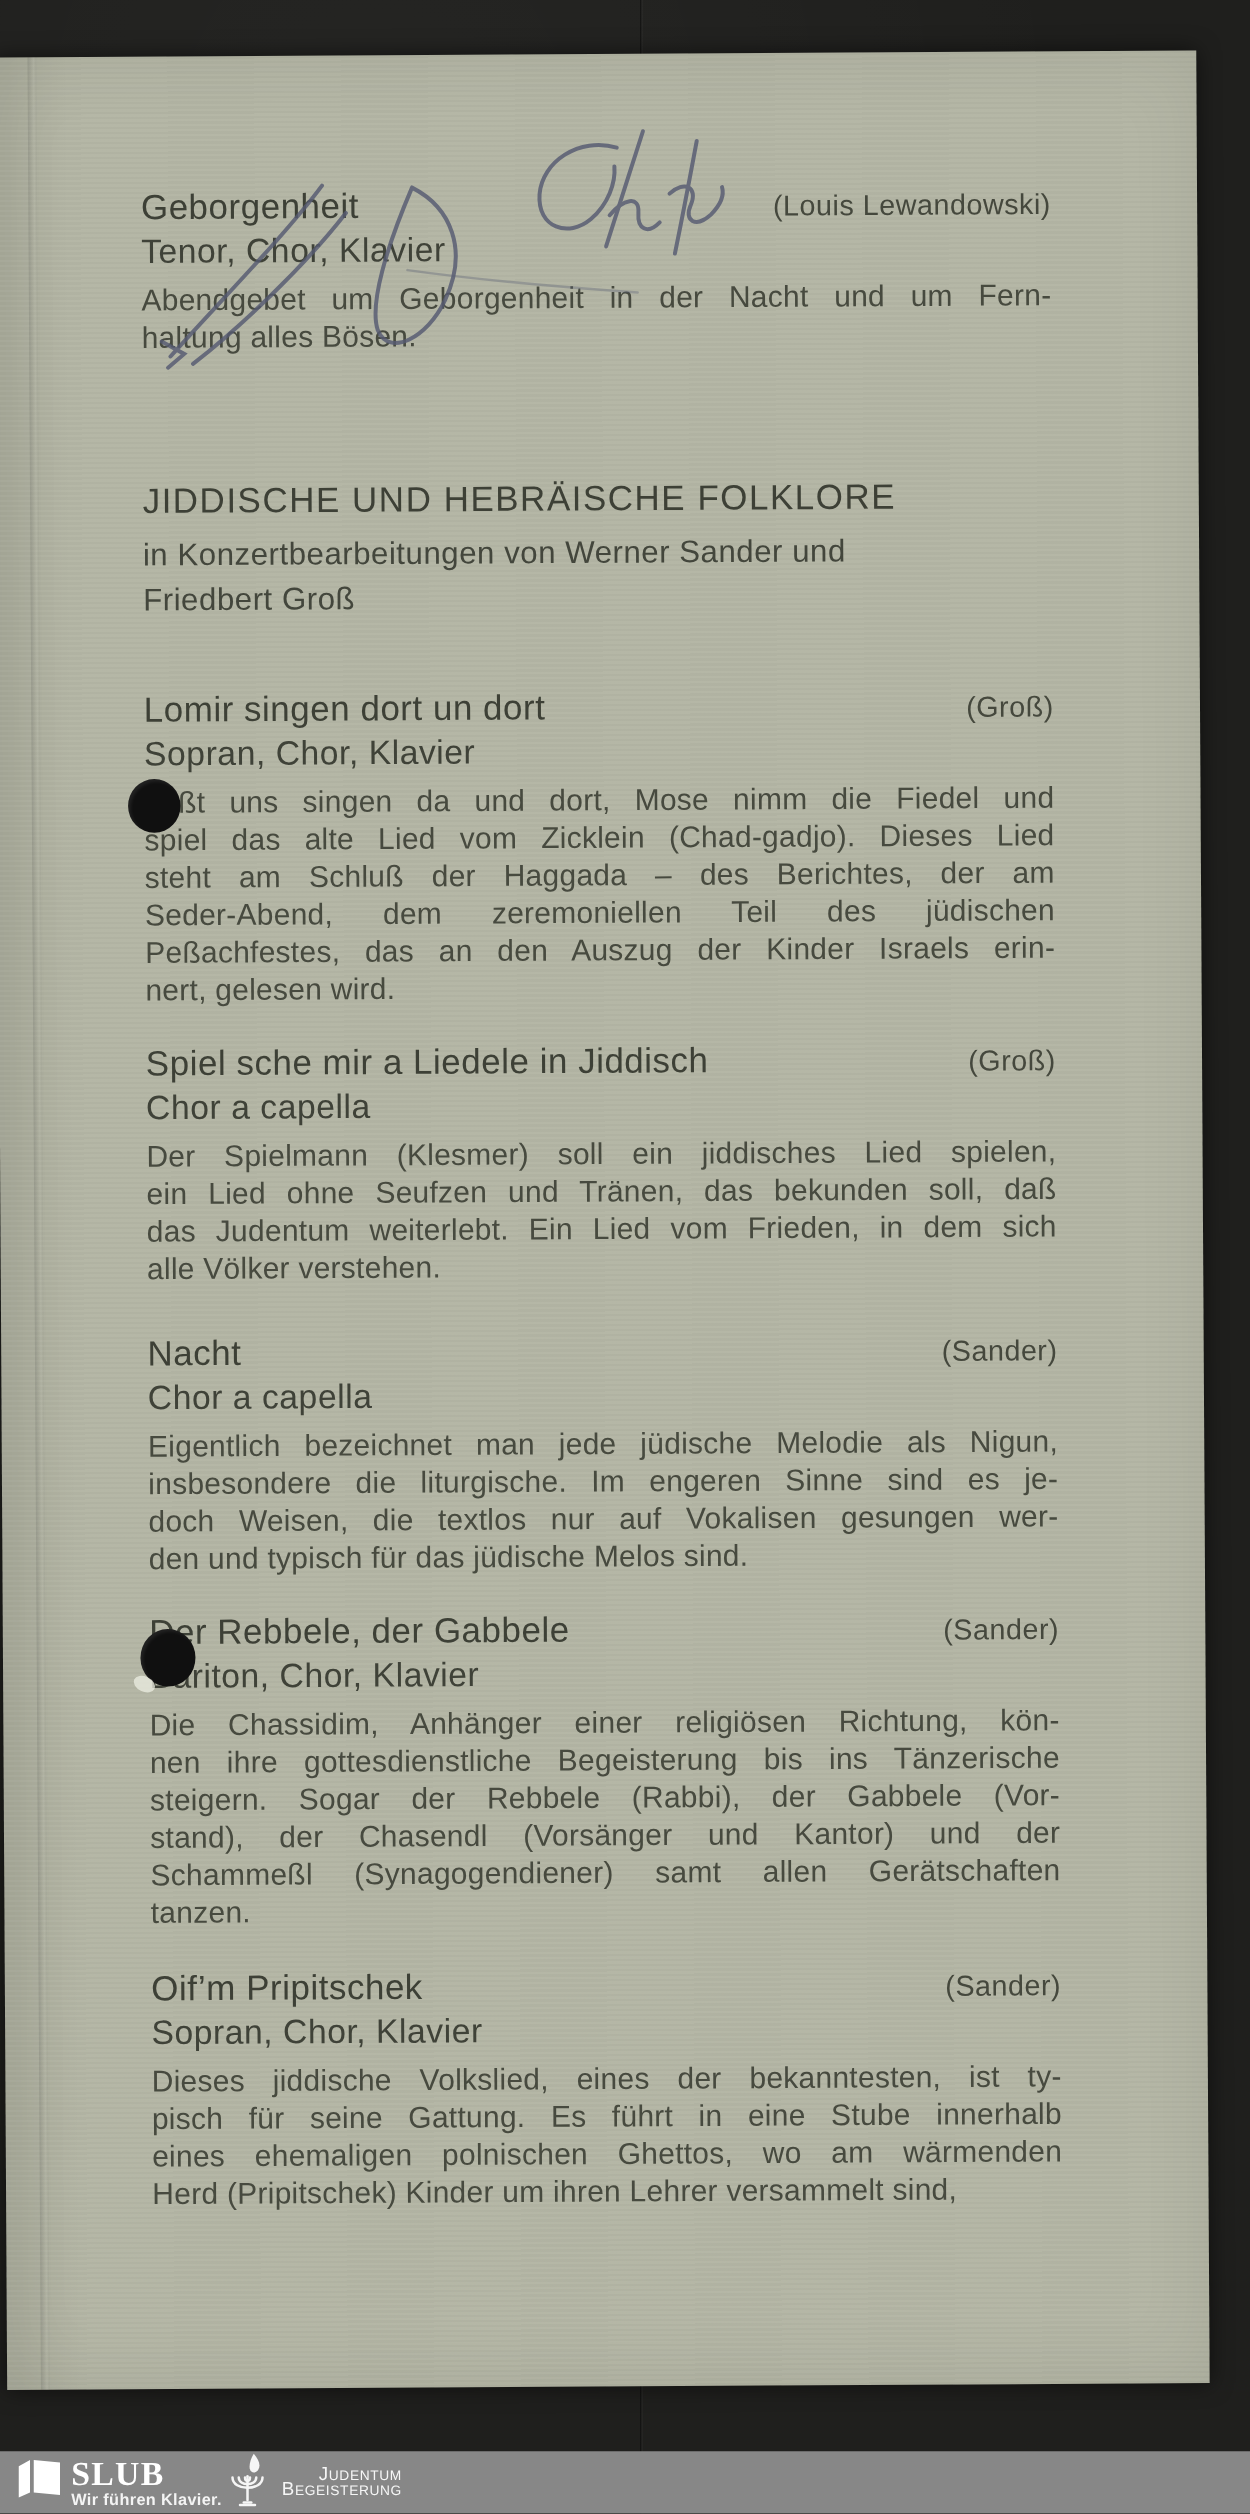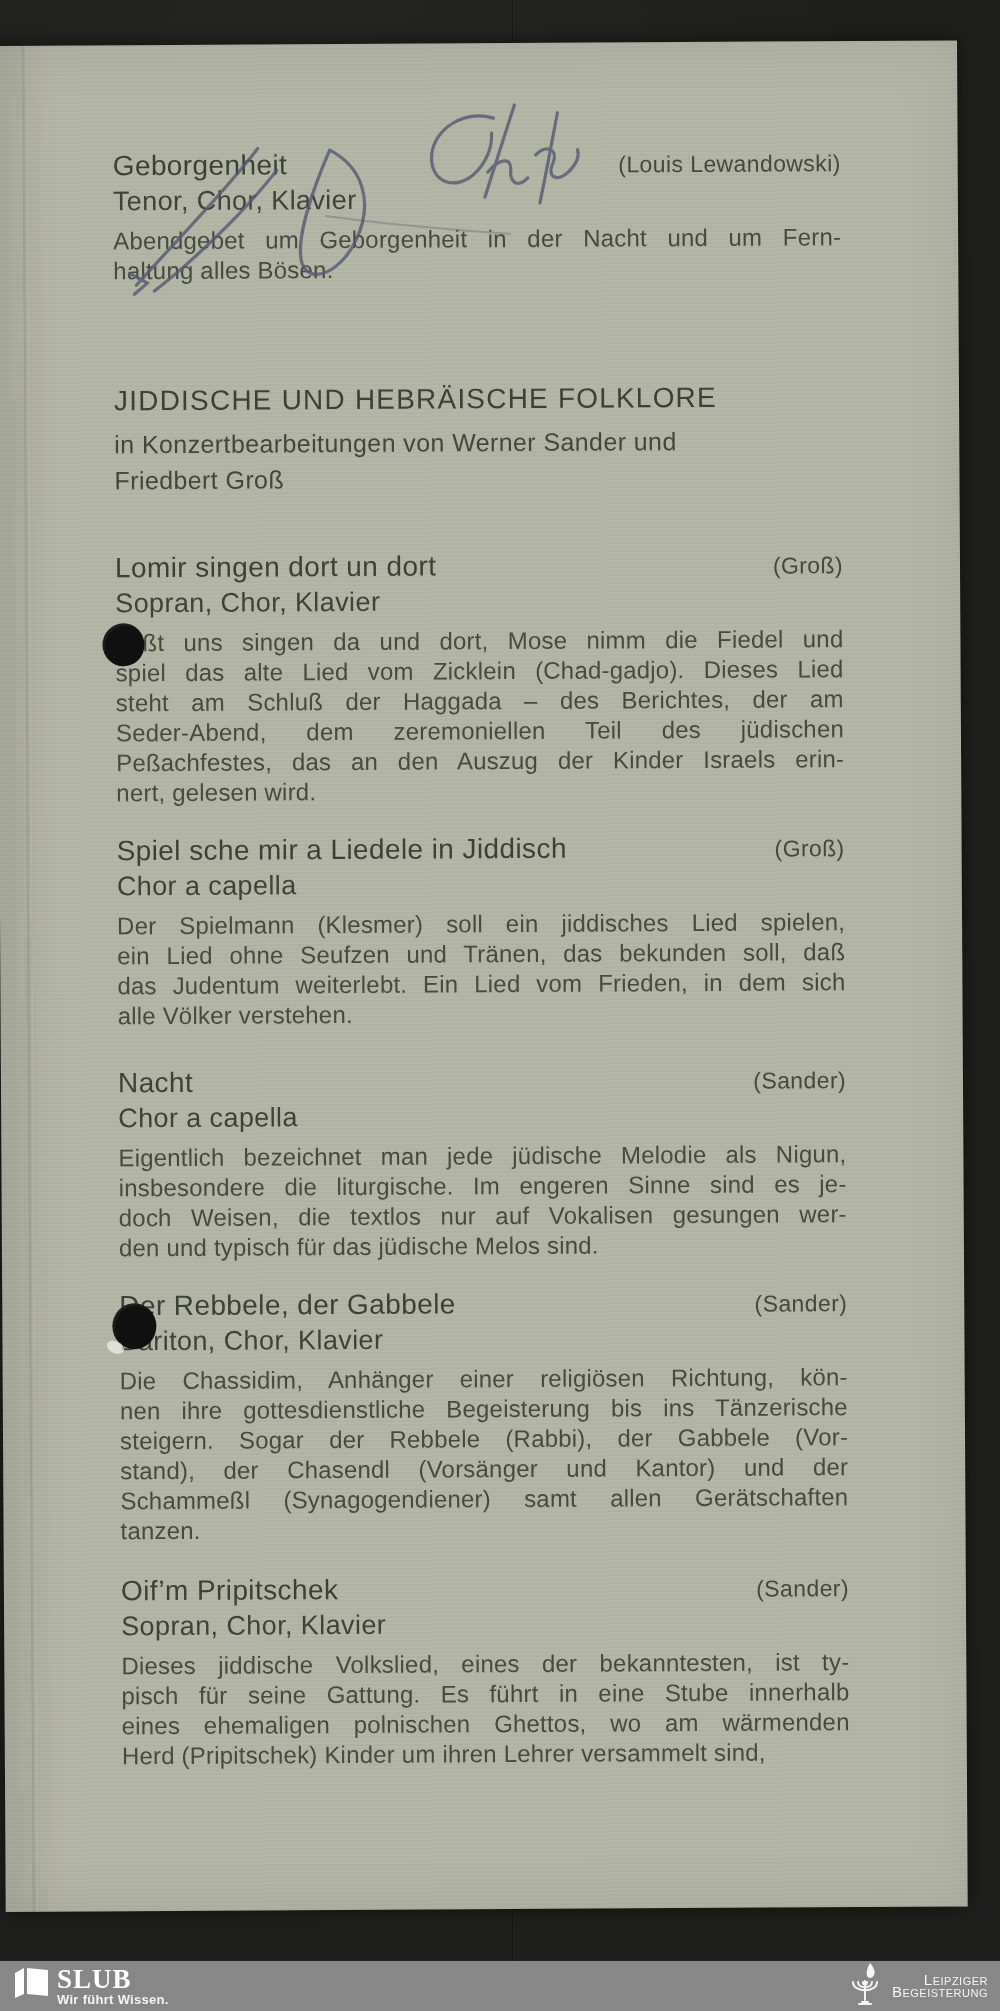--- a/index.html
+++ b/index.html
@@ -58,21 +58,21 @@
   .hole-1{ left:104px; top:578px; width:42px; height:43px; }
   .hole-2{ left:110px; top:1258px; width:44px; height:46px; }
   .hole-2::after{
     content:""; position:absolute; left:-6px; bottom:-4px; width:18px; height:12px;
     border-radius:50%; background:rgba(236,238,226,0.75); transform:rotate(25deg);
   }
   .handwriting{ position:absolute; left:0; top:0; pointer-events:none; }
   
   .footer{
     position:absolute; left:0; bottom:0; width:1000px; height:50px;
-    background:#878787; display:flex; justify-content:space-between; align-items:center;
+    background:#878787; display:flex; justify-content:flex-start; align-items:center;
     padding:0 10px 0 12px; z-index:5;
   }
   .slub{ display:flex; align-items:flex-start; gap:8px; }
   .slub-text{ display:flex; flex-direction:column; }
   .slub-name{
     font-family:"Liberation Serif", serif; font-weight:bold; font-size:27px;
     line-height:26px; color:#ffffff; letter-spacing:1px;
   }
   .slub-slogan{
     font-size:13px; font-weight:bold; color:#f4f4f4; letter-spacing:0.3px; line-height:15px;
@@ -210,35 +210,35 @@
   </div>
 
   <div class="footer">
     <div class="slub">
       <svg class="icon" width="37" height="33" viewBox="0 0 37 33">
         <path d="M3 7 L12 2 L12 28 L3 32 Z" fill="#ffffff"></path>
         <path d="M15 2 L36 4 L36 30 L15 28 Z" fill="#ffffff"></path>
       </svg>
       <div class="slub-text">
         <span class="slub-name">SLUB</span>
-        <span class="slub-slogan">Wir führt Wissen.</span>
+        <span class="slub-slogan">Wir führen Klavier.</span>
       </div>
     </div>
 
     <div class="choir">
       <svg class="icon" width="46" height="48" viewBox="0 0 46 48">
         <g fill="none" stroke="#ffffff" stroke-width="2" stroke-linecap="round" opacity="0.92">
           <path d="M9 20 C9 31 33 31 33 20"></path>
           <path d="M14 20 C14 27 28 27 28 20"></path>
           <path d="M19 20 C19 23.5 23 23.5 23 20"></path>
           <path d="M21 19 L21 38"></path>
           <path d="M15 42 L27 42"></path>
           <path d="M18 40 L24 40"></path>
         </g>
         <path d="M26 1 C30 6 32 10 29.5 14 C27.5 17 23.5 16.5 22.8 13 C22.2 9.5 23.5 5 26 1 Z" fill="#ffffff" opacity="0.92"></path>
       </svg>
       <div class="choir-text">
-        <div class="choir-l1">Leipziger</div>
+        <div class="choir-l1">Judentum</div>
         <div class="choir-l2">Begeisterung</div>
       </div>
     </div>
   </div>
 </div>
 
 </body></html>

